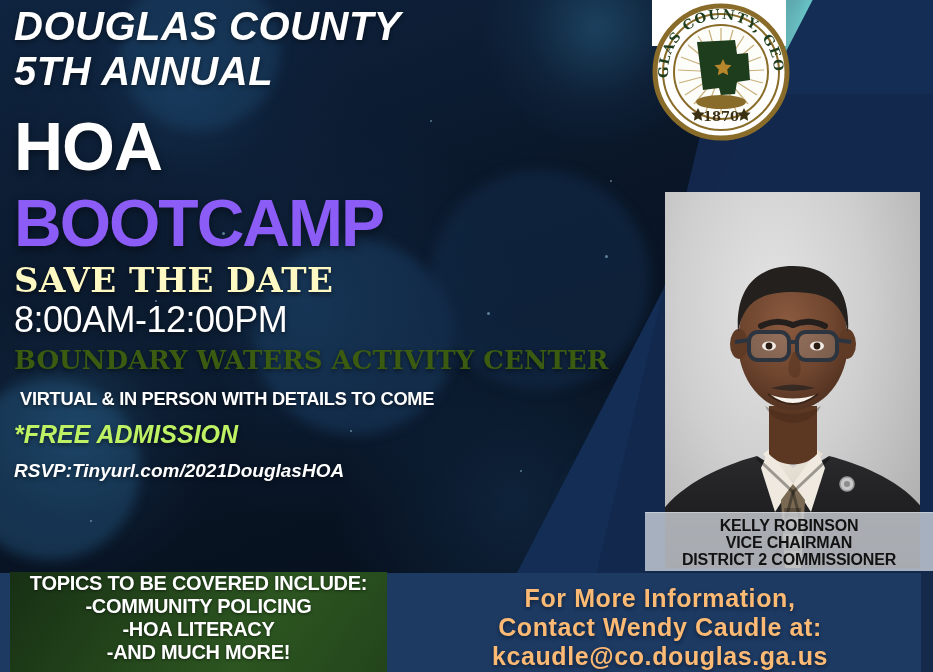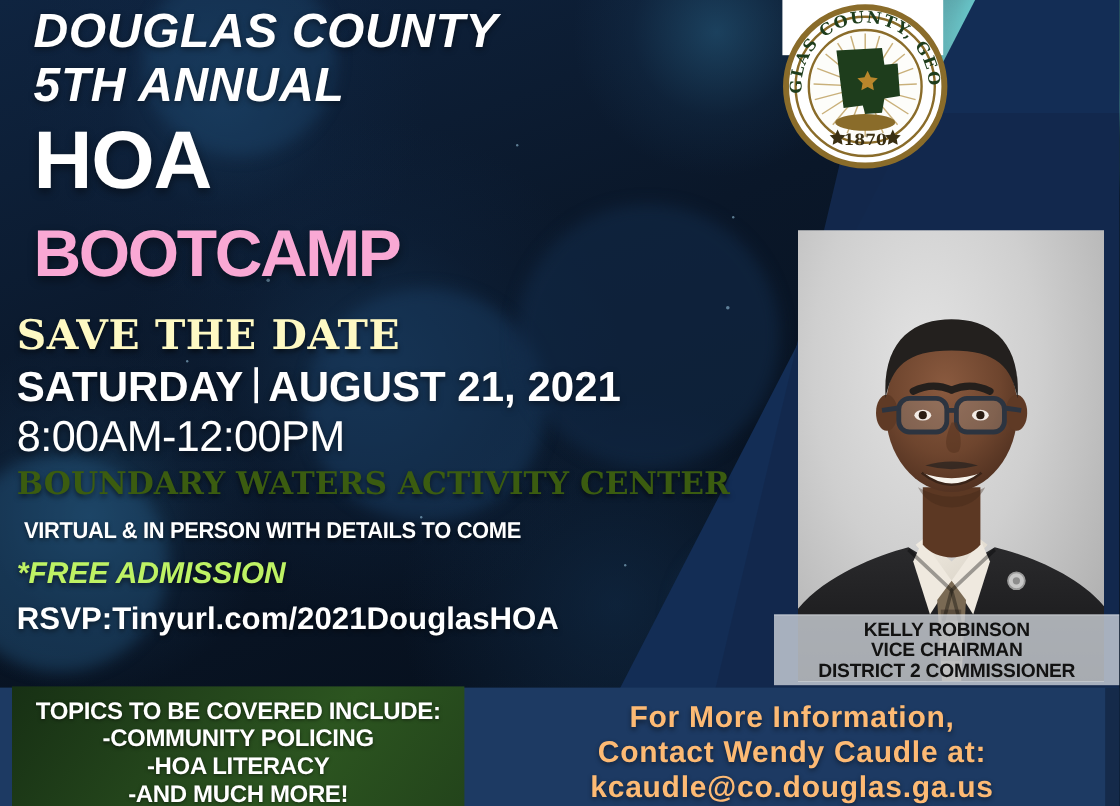--- a/index.html
+++ b/index.html
@@ -81,47 +81,47 @@
     position: absolute;
     left: 651px;
     top: 2px;
     width: 140px;
     height: 140px;
   }
 
   
   .headline-block {
     position: absolute;
-    left: 28px;
+    left: 14px;
     top: 4px;
     width: 640px;
   }
   .h-line1, .h-line2 {
     color: #ffffff;
     font-style: italic;
     font-weight: bold;
     font-size: 40px;
     line-height: 45px;
     letter-spacing: 0.5px;
     white-space: nowrap;
     text-shadow: 0 2px 5px rgba(0,0,0,0.45);
   }
   .h-hoa {
     color: #ffffff;
     font-weight: bold;
     font-size: 68px;
     line-height: 72px;
     letter-spacing: -1px;
-    margin-top: 4px;
+    margin-top: 16px;
     text-shadow: 0 3px 7px rgba(0,0,0,0.45);
   }
   .h-boot {
-    color: #f9a8d4;
-    font-weight: bold;
-    font-size: 55px;
+    color: #8b5cf6;
+    font-weight: bold;
+    font-size: 66px;
     line-height: 82px;
     letter-spacing: -2px;
     text-shadow: 0 3px 8px rgba(0,0,0,0.45);
   }
 
   
   .details {
     position: absolute;
     left: 14px;
     top: 248px;
@@ -196,22 +196,23 @@
     color: #bef264;
     font-style: italic;
     font-weight: bold;
     font-size: 25px;
     line-height: 32px;
     margin-top: 7px;
     text-shadow: 0 2px 4px rgba(0,0,0,0.5);
   }
   .rsvp-line {
     color: #ffffff;
-    font-weight: bold;
-    font-size: 26px;
+    font-style: italic;
+    font-weight: bold;
+    font-size: 19px;
     line-height: 32px;
     margin-top: 5px;
     text-shadow: 0 2px 4px rgba(0,0,0,0.5);
   }
 
   
   .portrait {
     position: absolute;
     left: 665px;
     top: 192px;
@@ -271,21 +272,21 @@
     position: absolute;
     left: 10px;
     top: 572px;
     width: 377px;
     height: 100px;
     background: linear-gradient(125deg, #173014 0%, #23441b 35%, #2c5520 65%, #23441b 100%);
     display: flex;
     flex-direction: column;
     align-items: center;
     justify-content: flex-start;
-    padding-top: 10px;
+    padding-top: 0;
     box-sizing: border-box;
   }
   .topics-box div {
     color: #ffffff;
     font-weight: bold;
     font-size: 20px;
     line-height: 23px;
     letter-spacing: -0.3px;
     white-space: nowrap;
     text-shadow: 0 1px 3px rgba(0,0,0,0.5);
@@ -390,25 +391,20 @@
 
   <div class="headline-block">
     <div class="h-line1">DOUGLAS COUNTY</div>
     <div class="h-line2">5TH ANNUAL</div>
     <div class="h-hoa">HOA</div>
     <div class="h-boot">BOOTCAMP</div>
   </div>
 
   <div class="details">
     <div class="save-date">SAVE THE DATE</div>
-    <div class="date-line">
-      <span>SATURDAY</span>
-      <span class="date-sep"></span>
-      <span>AUGUST 21, 2021</span>
-    </div>
     <div class="time-line">8:00AM-12:00PM</div>
     <div class="venue">
       <div>BOUNDARY WATERS ACTIVITY CENTER</div>
     </div>
     <div class="virtual-line">VIRTUAL &amp; IN PERSON WITH DETAILS TO COME</div>
     <div class="free-line">*FREE ADMISSION</div>
     <div class="rsvp-line">RSVP:Tinyurl.com/2021DouglasHOA</div>
   </div>
 
   <div class="portrait">

